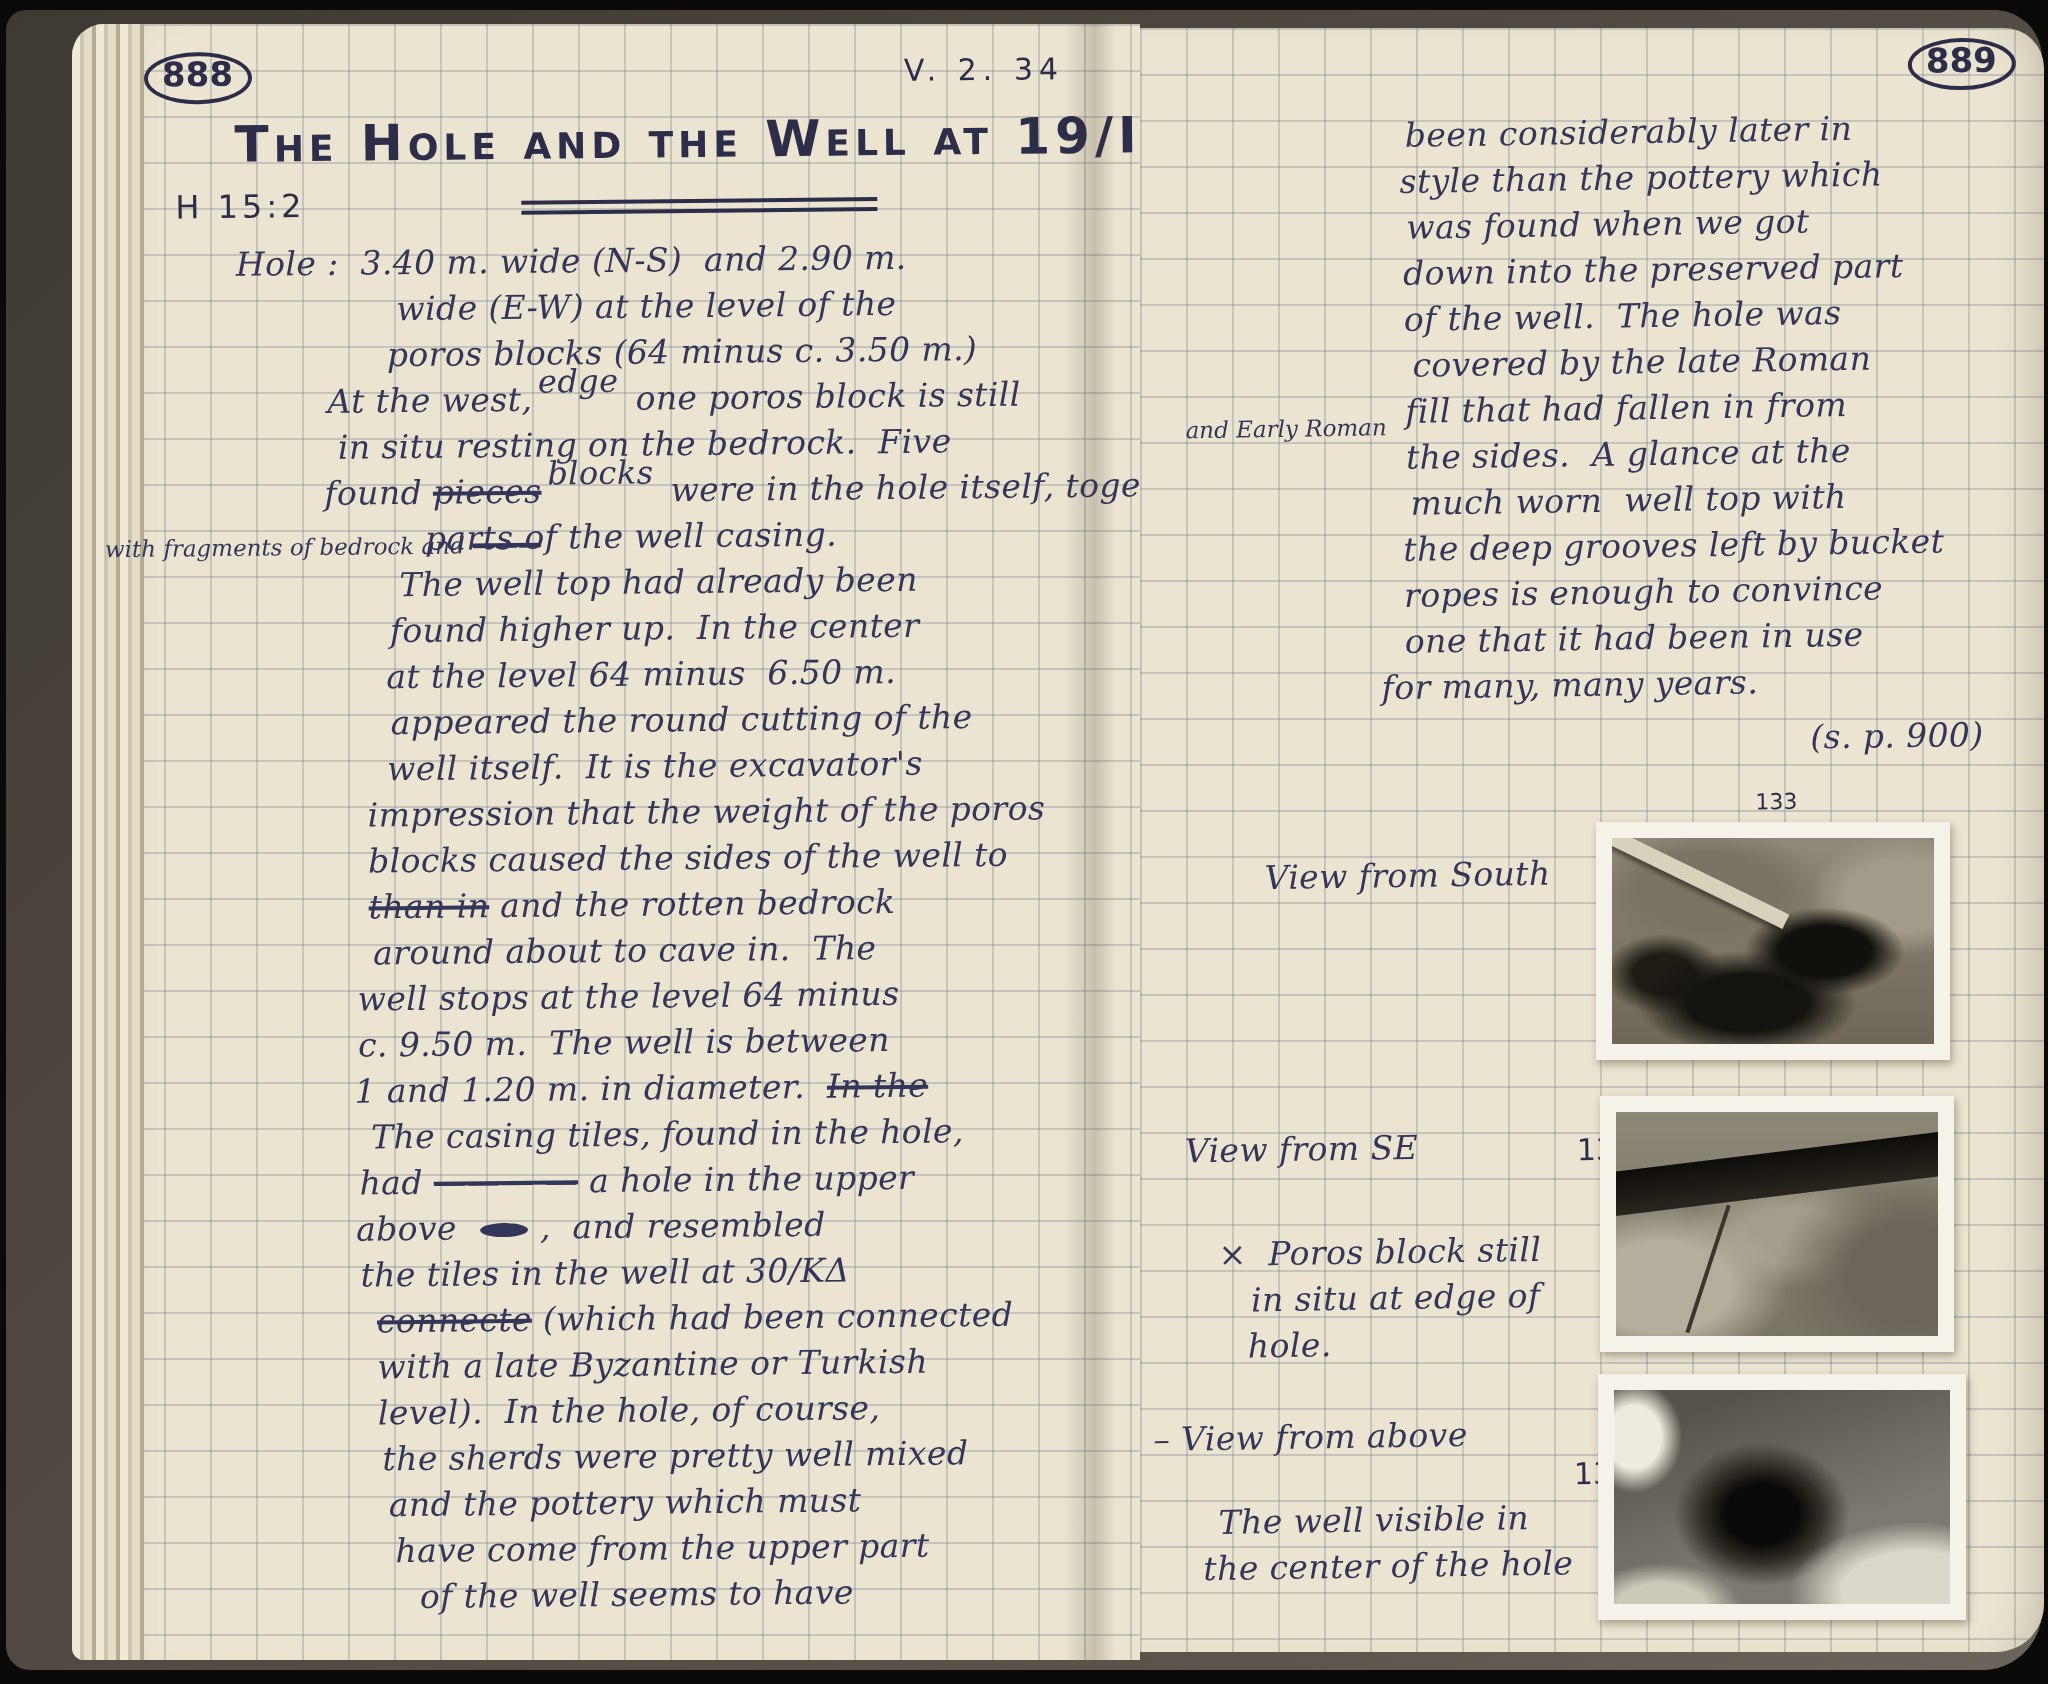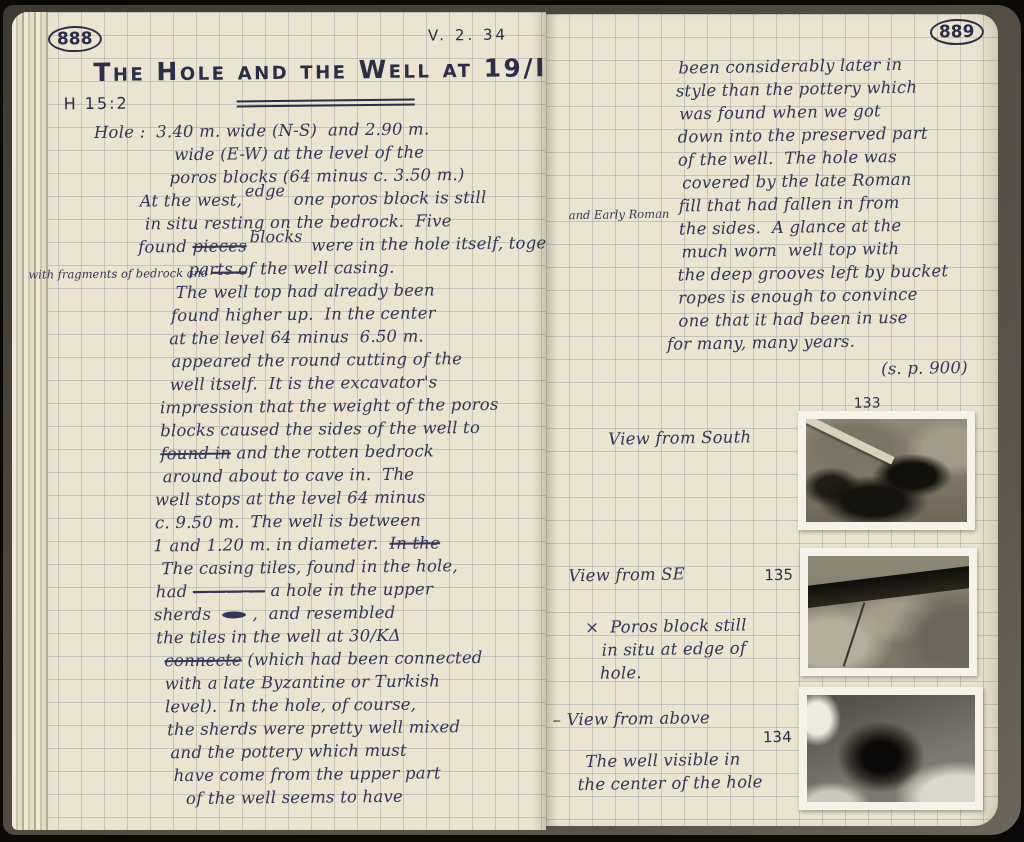--- a/index.html
+++ b/index.html
@@ -4,21 +4,21 @@
 <style>
   html,body{margin:0;padding:0;background:#0c0a08;}
   .canvas{position:relative;width:1024px;height:842px;overflow:hidden;background:#0c0a08;
           font-family:"DejaVu Serif","Liberation Serif",serif;}
   .cover{position:absolute;left:3px;top:5px;right:3px;bottom:7px;background:
          linear-gradient(135deg,#3e3933 0%,#4e4840 40%,#5a544b 78%,#6b655c 100%);
          border-radius:10px 24px 30px 12px;}
   .pg{position:absolute;background-color:#eae4d0;
       background-image:linear-gradient(rgba(110,122,140,.30) 1px,transparent 1px),
                        linear-gradient(90deg,rgba(110,122,140,.30) 1px,transparent 1px);
-      background-size:23px 23px;}
+      background-size:23px 23px;margin-left:24px;}
   .left-pg{left:12px;top:12px;width:534px;height:818px;border-radius:16px 0 0 6px;
            box-shadow:inset 40px 0 30px -30px rgba(90,80,55,.35);}
   .right-pg{left:546px;top:14px;width:452px;height:812px;border-radius:0 20px 24px 0;
             box-shadow:inset -18px 0 22px -16px rgba(90,80,55,.30);}
   .edge-stack{position:absolute;left:0;top:0;width:36px;height:100%;border-radius:16px 0 0 6px;
       background:repeating-linear-gradient(90deg,#efe9d6 0 4px,#cdc6ae 4px 6px,#e4ddc6 6px 10px,#b4ad94 10px 12px);}
   .gutter{position:absolute;left:532px;top:12px;width:26px;height:818px;
       background:linear-gradient(90deg,rgba(70,60,40,0) 0%,rgba(70,60,40,.16) 45%,rgba(70,60,40,.22) 58%,rgba(70,60,40,0) 100%);}
   .hw{position:absolute;font-style:italic;font-size:16.5px;line-height:21px;color:#343659;
       white-space:pre;letter-spacing:.2px;}
@@ -85,28 +85,28 @@
       <div class="hw" style="left:135px;top:200px;"><span>in situ resting on the bedrock.  Five</span></div>
       <div class="hw" style="left:128px;top:223px;"><span>found </span><span class="strike">pieces</span><span class="ins">blocks</span><span> were in the hole itself, together</span></div>
       <div class="hw" style="left:178px;top:246px;"><span>parts of the well casing.</span></div>
       <div class="hw" style="left:165px;top:269px;"><span>The well top had already been</span></div>
       <div class="hw" style="left:160px;top:292px;"><span>found higher up.  In the center</span></div>
       <div class="hw" style="left:158px;top:315px;"><span>at the level 64 minus  6.50 m.</span></div>
       <div class="hw" style="left:160px;top:338px;"><span>appeared the round cutting of the</span></div>
       <div class="hw" style="left:158px;top:361px;"><span>well itself.  It is the excavator's</span></div>
       <div class="hw" style="left:148px;top:384px;"><span>impression that the weight of the poros</span></div>
       <div class="hw" style="left:148px;top:407px;"><span>blocks caused the sides of the well to</span></div>
-      <div class="hw" style="left:148px;top:430px;"><span class="strike">found in</span><span> and the rotten bedrock</span></div>
+      <div class="hw" style="left:148px;top:430px;"><span class="strike">than in</span><span> and the rotten bedrock</span></div>
       <div class="hw" style="left:150px;top:453px;"><span>around about to cave in.  The</span></div>
       <div class="hw" style="left:142px;top:476px;"><span>well stops at the level 64 minus</span></div>
       <div class="hw" style="left:142px;top:499px;"><span>c. 9.50 m.  The well is between</span></div>
       <div class="hw" style="left:140px;top:522px;"><span>1 and 1.20 m. in diameter.  </span><span class="strike">In the</span></div>
       <div class="hw" style="left:148px;top:545px;"><span>The casing tiles, found in the hole,</span></div>
       <div class="hw" style="left:142px;top:568px;"><span>had </span><span class="strike">——— —</span><span> a hole in the upper</span></div>
-      <div class="hw" style="left:140px;top:591px;"><span>sherds </span><span class="oval"></span><span>,  and resembled</span></div>
+      <div class="hw" style="left:140px;top:591px;"><span>above </span><span class="oval"></span><span>,  and resembled</span></div>
       <div class="hw" style="left:142px;top:614px;"><span>the tiles in the well at 30/ΚΔ</span></div>
       <div class="hw" style="left:150px;top:637px;"><span class="strike">connecte</span><span> (which had been connected</span></div>
       <div class="hw" style="left:150px;top:660px;"><span>with a late Byzantine or Turkish</span></div>
       <div class="hw" style="left:150px;top:683px;"><span>level).  In the hole, of course,</span></div>
       <div class="hw" style="left:152px;top:706px;"><span>the sherds were pretty well mixed</span></div>
       <div class="hw" style="left:155px;top:729px;"><span>and the pottery which must</span></div>
       <div class="hw" style="left:158px;top:752px;"><span>have come from the upper part</span></div>
       <div class="hw" style="left:170px;top:775px;"><span>of the well seems to have</span></div>
     </div>
   </div>
@@ -125,21 +125,21 @@
       <div class="hw" style="left:136px;top:180px;"><span>fill that had fallen in from</span></div>
       <div class="hw" style="left:136px;top:203px;"><span>the sides.  A glance at the</span></div>
       <div class="hw" style="left:138px;top:226px;"><span>much worn  well top with</span></div>
       <div class="hw" style="left:134px;top:249px;"><span>the deep grooves left by bucket</span></div>
       <div class="hw" style="left:134px;top:272px;"><span>ropes is enough to convince</span></div>
       <div class="hw" style="left:134px;top:295px;"><span>one that it had been in use</span></div>
       <div class="hw" style="left:122px;top:318px;"><span>for many, many years.</span></div>
       <div class="hw" style="left:336px;top:346px;"><span>(s. p. 900)</span></div>
 
       <div class="hw" style="left:62px;top:412px;"><span>View from South</span></div>
-      <span class="print" style="left:308px;top:382px;font-size:14px;">133</span>
+      <span class="print" style="left:308px;top:382px;font-size:11px;">133</span>
 
       <div class="hw" style="left:20px;top:548px;"><span>View from SE</span></div>
       <span class="print" style="left:216px;top:552px;font-size:15px;">135</span>
       <div class="hw" style="left:36px;top:600px;"><span>×  Poros block still</span></div>
       <div class="hw" style="left:52px;top:623px;"><span>in situ at edge of</span></div>
       <div class="hw" style="left:50px;top:646px;"><span>hole.</span></div>
 
       <div class="hw" style="left:2px;top:692px;"><span>– View from above</span></div>
       <span class="print" style="left:212px;top:714px;font-size:15px;">134</span>
       <div class="hw" style="left:34px;top:734px;"><span>The well visible in</span></div>

